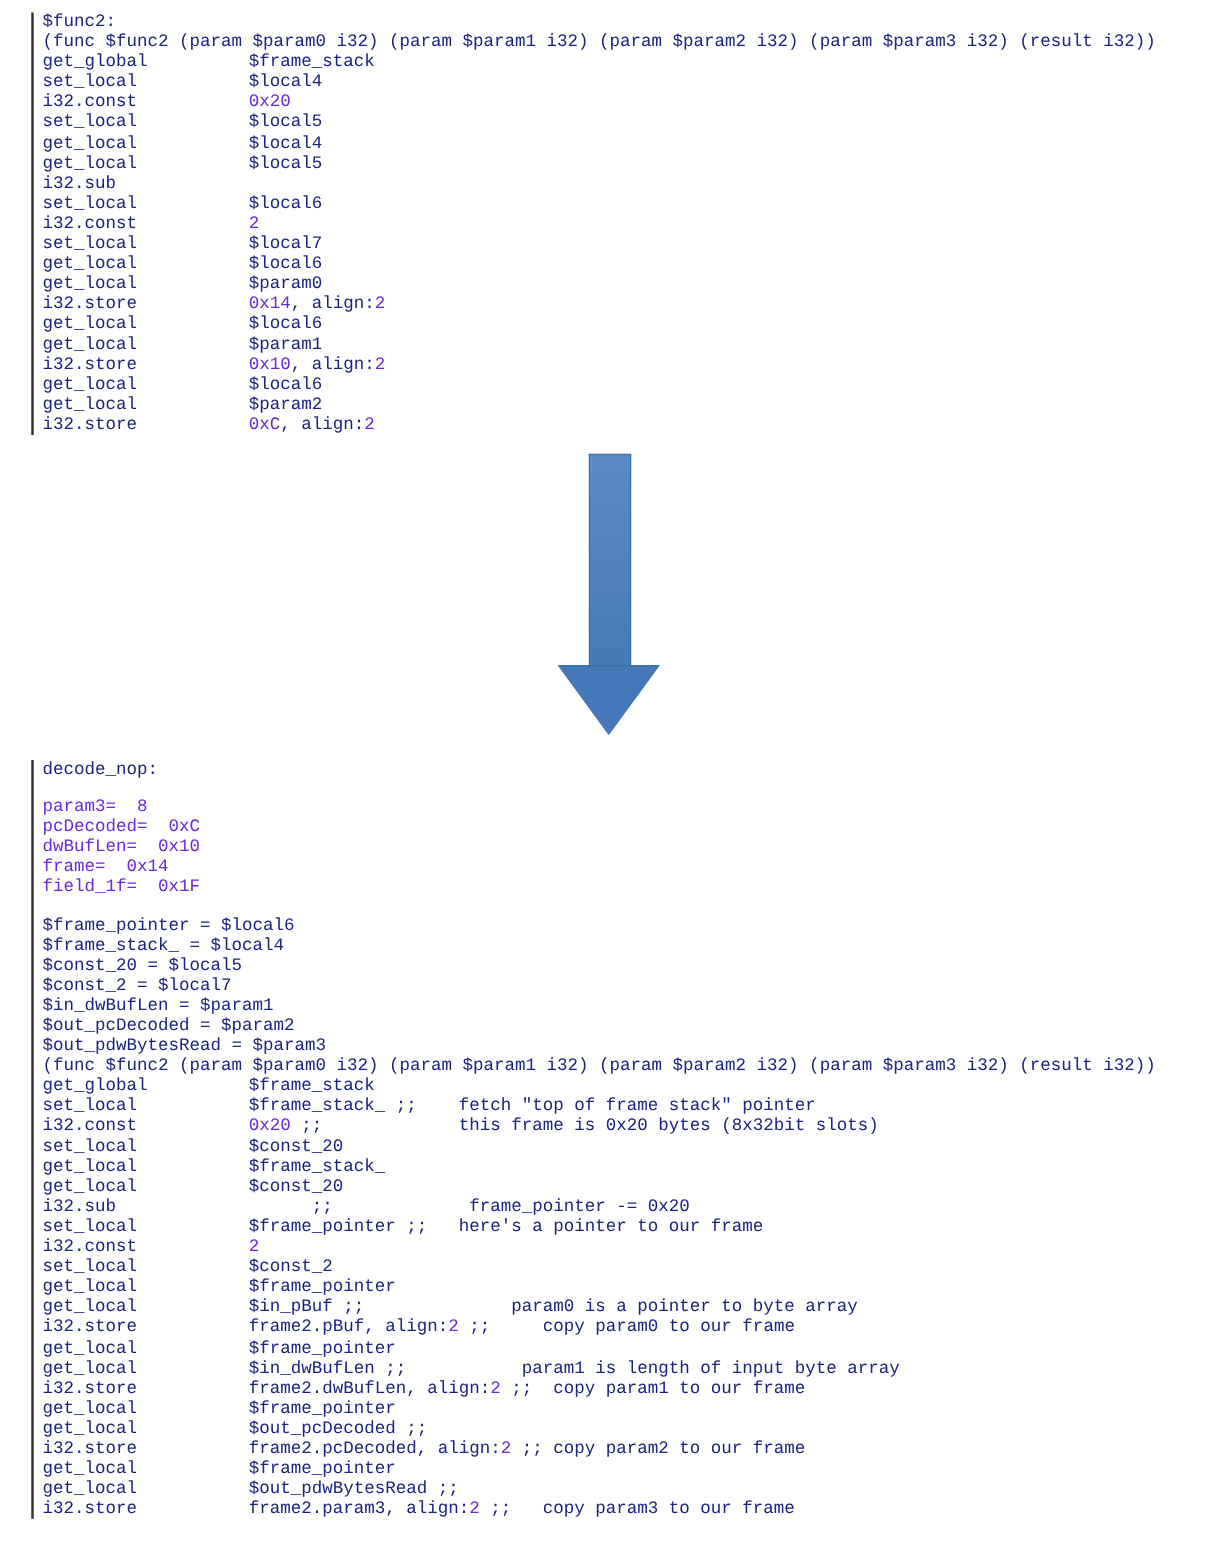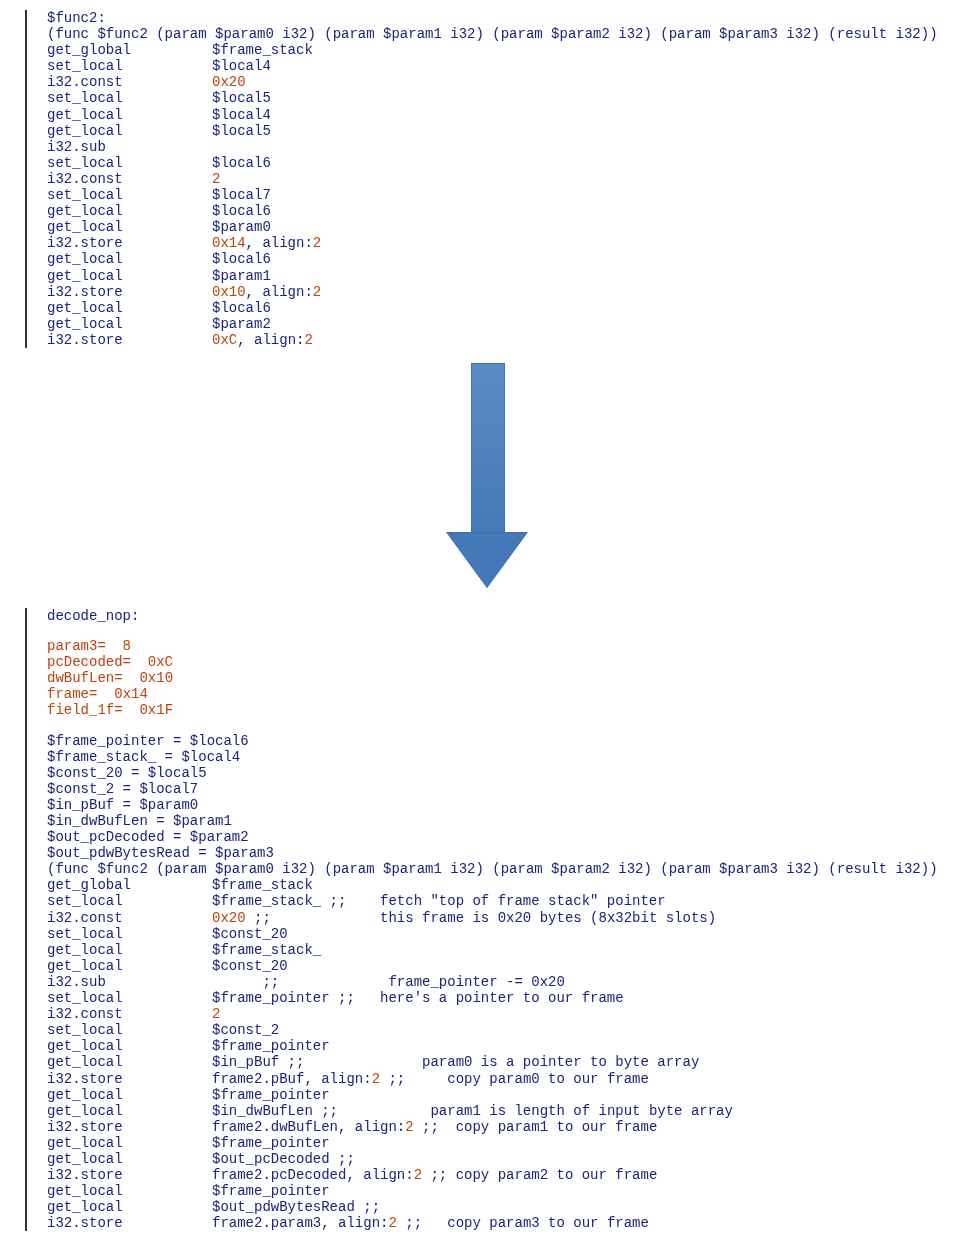--- a/index.html
+++ b/index.html
@@ -7,40 +7,40 @@
     padding: 10px;
     background: #ffffff;
     font-family: "Consolas", "Courier New", monospace;
     font-size: 14px;
     line-height: 1.15;
     width: 974px;
     box-sizing: border-box;
   }
   .code-block {
     border-left: 2px solid #333;
-    padding-left: 20px;
+    padding-left: 7px;
     margin-left: 15px;
     background: #ffffff;
     margin-bottom: 8px;
   }
   .code-line {
     white-space: pre;
     display: flex;
   }
   .col-instr {
     display: inline-block;
     min-width: 165px;
     color: #1a237e;
   }
   .col-op {
     display: inline-block;
     color: #1a237e;
   }
   .blue { color: #1a237e; }
-  .green { color: #c2410c; }
+  .green { color: #6d28d9; }
   .arrow-wrap {
     display: flex;
     justify-content: center;
     margin: 15px 0 15px 0;
   }
   .arrow {
     width: 80px;
     height: 230px;
     position: relative;
   }
@@ -121,21 +121,20 @@
       <div class="code-line"><span class="green">dwBufLen=</span><span class="green">  0x10</span></div>
       <div class="code-line"><span class="green">frame=</span><span class="green">  0x14</span></div>
       <div class="code-line"><span class="green">field_1f=</span><span class="green">  0x1F</span></div>
     </div>
   <div class="spacer"></div>
   <div id="bottom-assigns">
       <div class="code-line blue">$frame_pointer = $local6</div>
       <div class="code-line blue">$frame_stack_ = $local4</div>
       <div class="code-line blue">$const_20 = $local5</div>
       <div class="code-line blue">$const_2 = $local7</div>
-      <div class="code-line blue">$in_pBuf = $param0</div>
       <div class="code-line blue">$in_dwBufLen = $param1</div>
       <div class="code-line blue">$out_pcDecoded = $param2</div>
       <div class="code-line blue">$out_pdwBytesRead = $param3</div>
     </div>
   <div class="code-line blue">(func $func2 (param $param0 i32) (param $param1 i32) (param $param2 i32) (param $param3 i32) (result i32))</div>
   <div id="bottom-lines">
       <div class="code-line"><span class="col-instr blue">get_global</span><span class="col-op"><span class="blue">$frame_stack</span></span></div>
       <div class="code-line"><span class="col-instr blue">set_local</span><span class="col-op"><span class="blue">$frame_stack_ ;;</span></span><span class="blue">    fetch "top of frame stack" pointer</span></div>
       <div class="code-line"><span class="col-instr blue">i32.const</span><span class="col-op"><span class="green">0x20</span><span class="blue"> ;;</span></span><span class="blue">             this frame is 0x20 bytes (8x32bit slots)</span></div>
       <div class="code-line"><span class="col-instr blue">set_local</span><span class="col-op"><span class="blue">$const_20</span></span></div>

